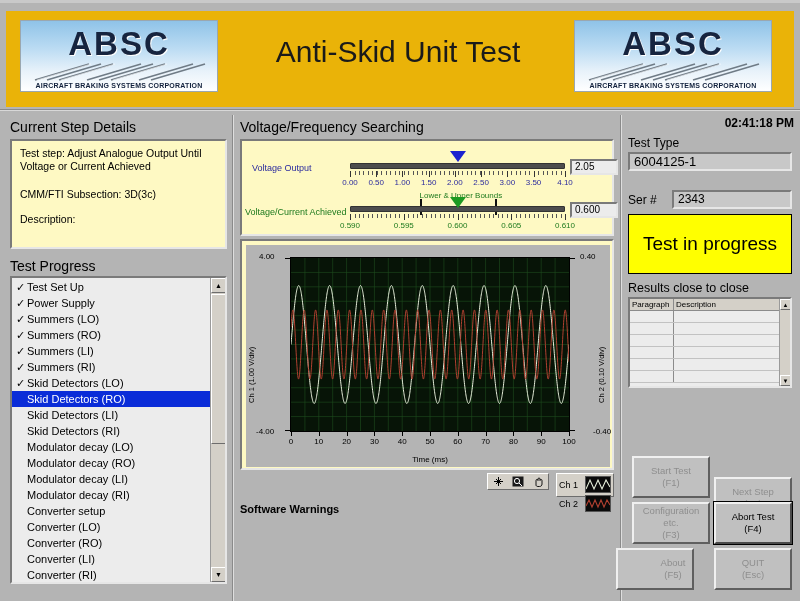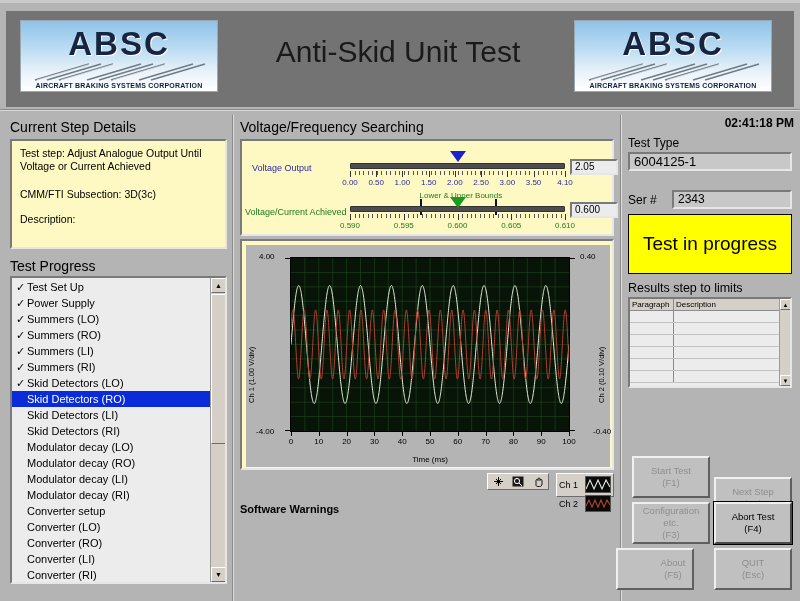--- a/index.html
+++ b/index.html
@@ -12,21 +12,21 @@
     position:relative;
   }
   .app {
     position:absolute; left:0; top:0; width:800px; height:601px;
     background:#b4b4b4;
     border-top:3px solid #c9c9c9;
   }
   
   .header {
     position:absolute; left:6px; top:8px; width:788px; height:96px;
-    background:#737373;
+    background:#eab308;
   }
   .logo {
     position:absolute; top:9px; width:198px; height:72px;
     background:linear-gradient(to bottom,#8fc3e8 0%,#bcdcf3 40%,#e8f2fa 72%,#ffffff 100%);
     border:1px solid #9aa7b0;
     overflow:hidden;
   }
   .logo.left { left:14px; }
   .logo.right { left:568px; }
   .logo .absc {
@@ -579,21 +579,21 @@
 
   <div class="divider-v" style="left:620px; top:112px; height:487px;"></div>
 
   <div class="clock">02:41:18 PM</div>
   <div class="lbl-test-type">Test Type</div>
   <div class="in-test-type">6004125-1</div>
   <div class="lbl-ser">Ser #</div>
   <div class="in-ser">2343</div>
   <div class="status-panel">Test in progress</div>
 
-  <div class="lbl-results">Results step to limits</div>
+  <div class="lbl-results">Results close to close</div>
   <div class="results-box">
     <div class="rt-head">
       <div class="rt-c1">Paragraph</div>
       <div class="rt-c2">Description</div>
     </div>
     <div id="rtrows">
         <div class="rt-row">
           <div class="rt-c1"></div>
           <div class="rt-c2"></div>
         </div>

